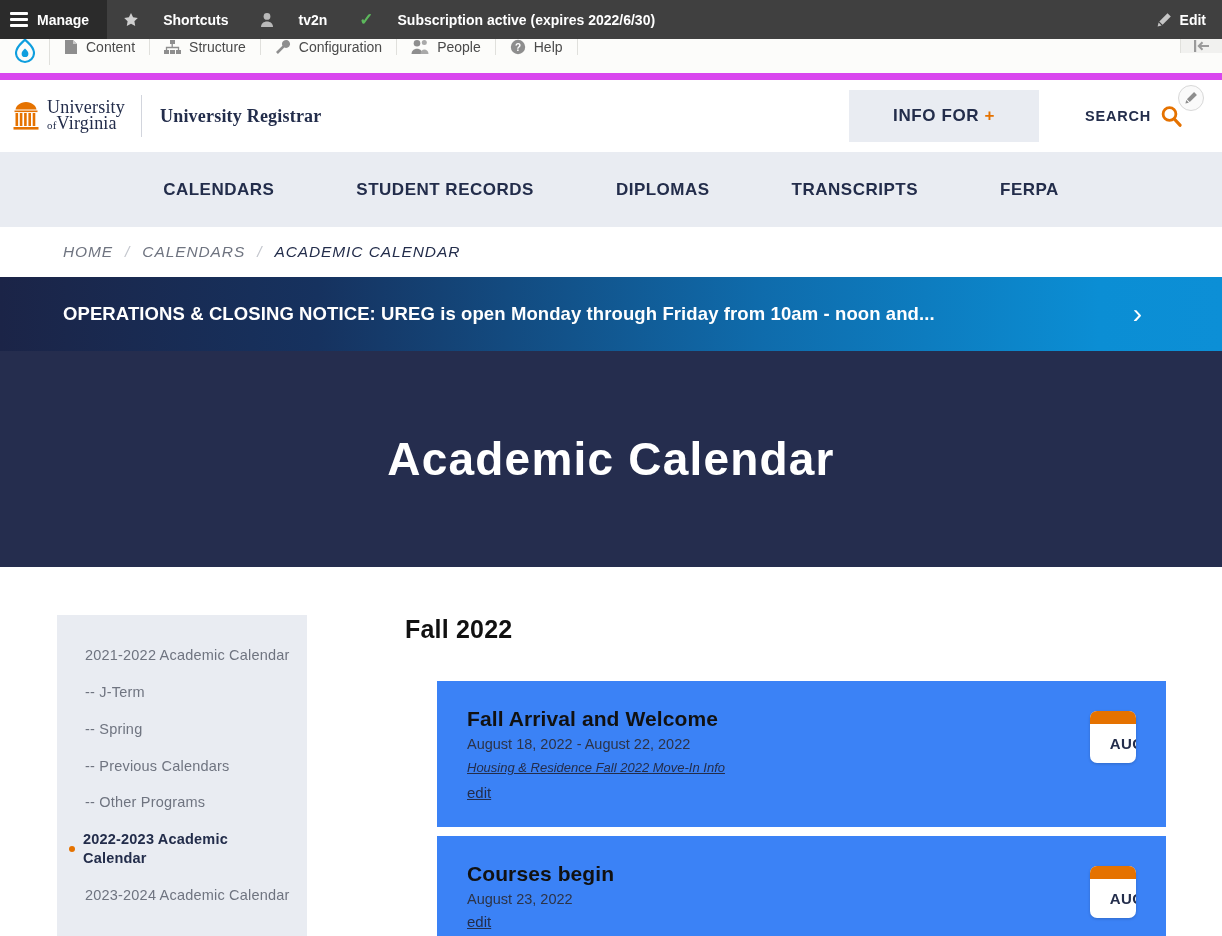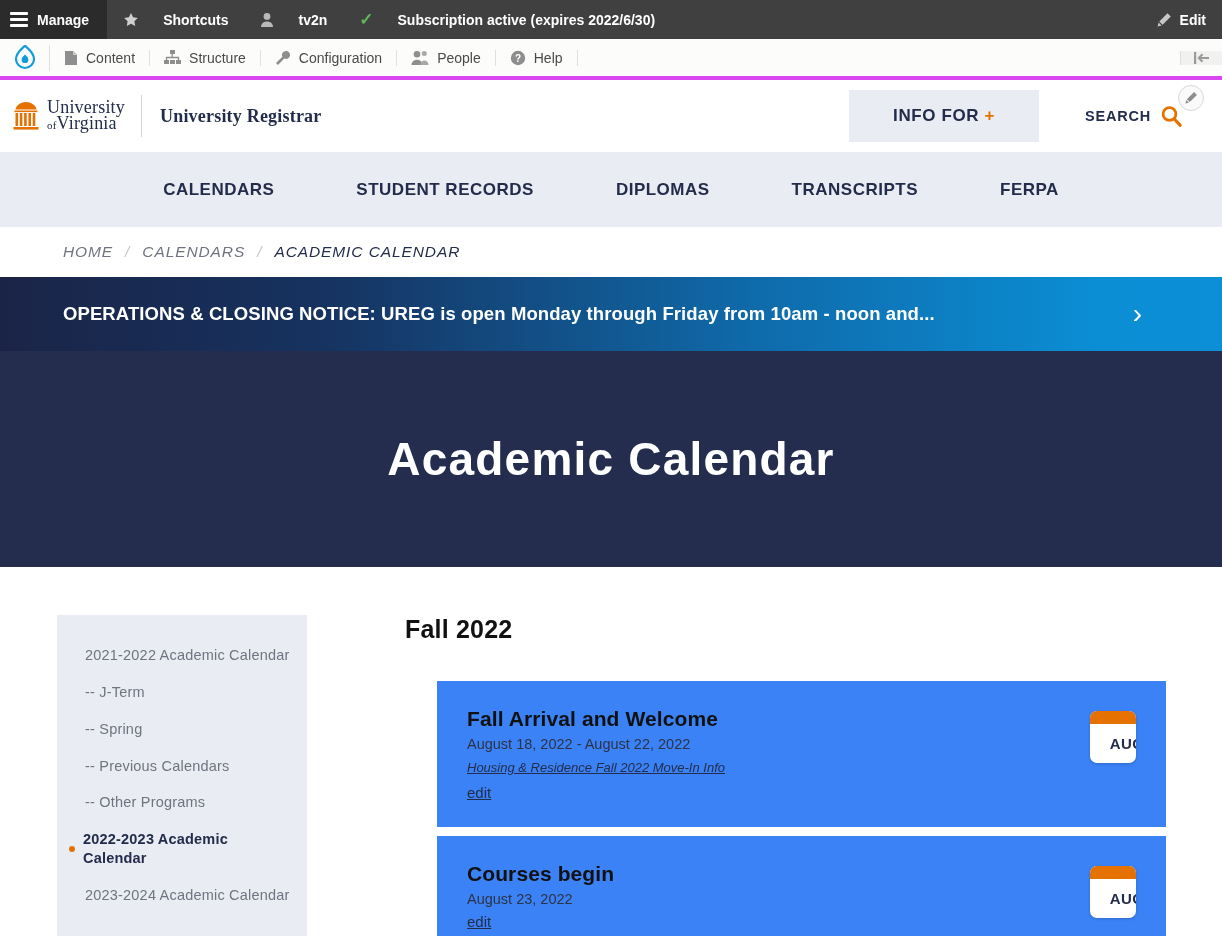--- a/index.html
+++ b/index.html
@@ -36,23 +36,23 @@
   .ab-icon { display: inline-flex; align-items: center; justify-content: center; }
   .admin-bar .ab-right {
     margin-left: auto; display: flex; align-items: center; gap: 8px; padding: 0 16px;
   }
   .check-glyph { color: #5cb85c; font-size: 17px; font-weight: bold; line-height: 1; }
 
   
   .admin-sub {
     height: 41px;
     background: #fcfcfa;
-    border-bottom: 4px solid #d946ef;
-    display: flex;
-    align-items: center;
+    border-bottom: 7px solid #d946ef;
+    display: flex;
+    align-items: flex-start;
     font-size: 14px;
     color: #4a4a4a;
     position: relative;
   }
   .admin-sub .as-logo {
     width: 50px; display: flex; align-items: center; justify-content: center;
     border-right: 1px solid #e0e0dc;
   }
   .admin-sub .as-item {
     display: flex; align-items: center; gap: 8px;

